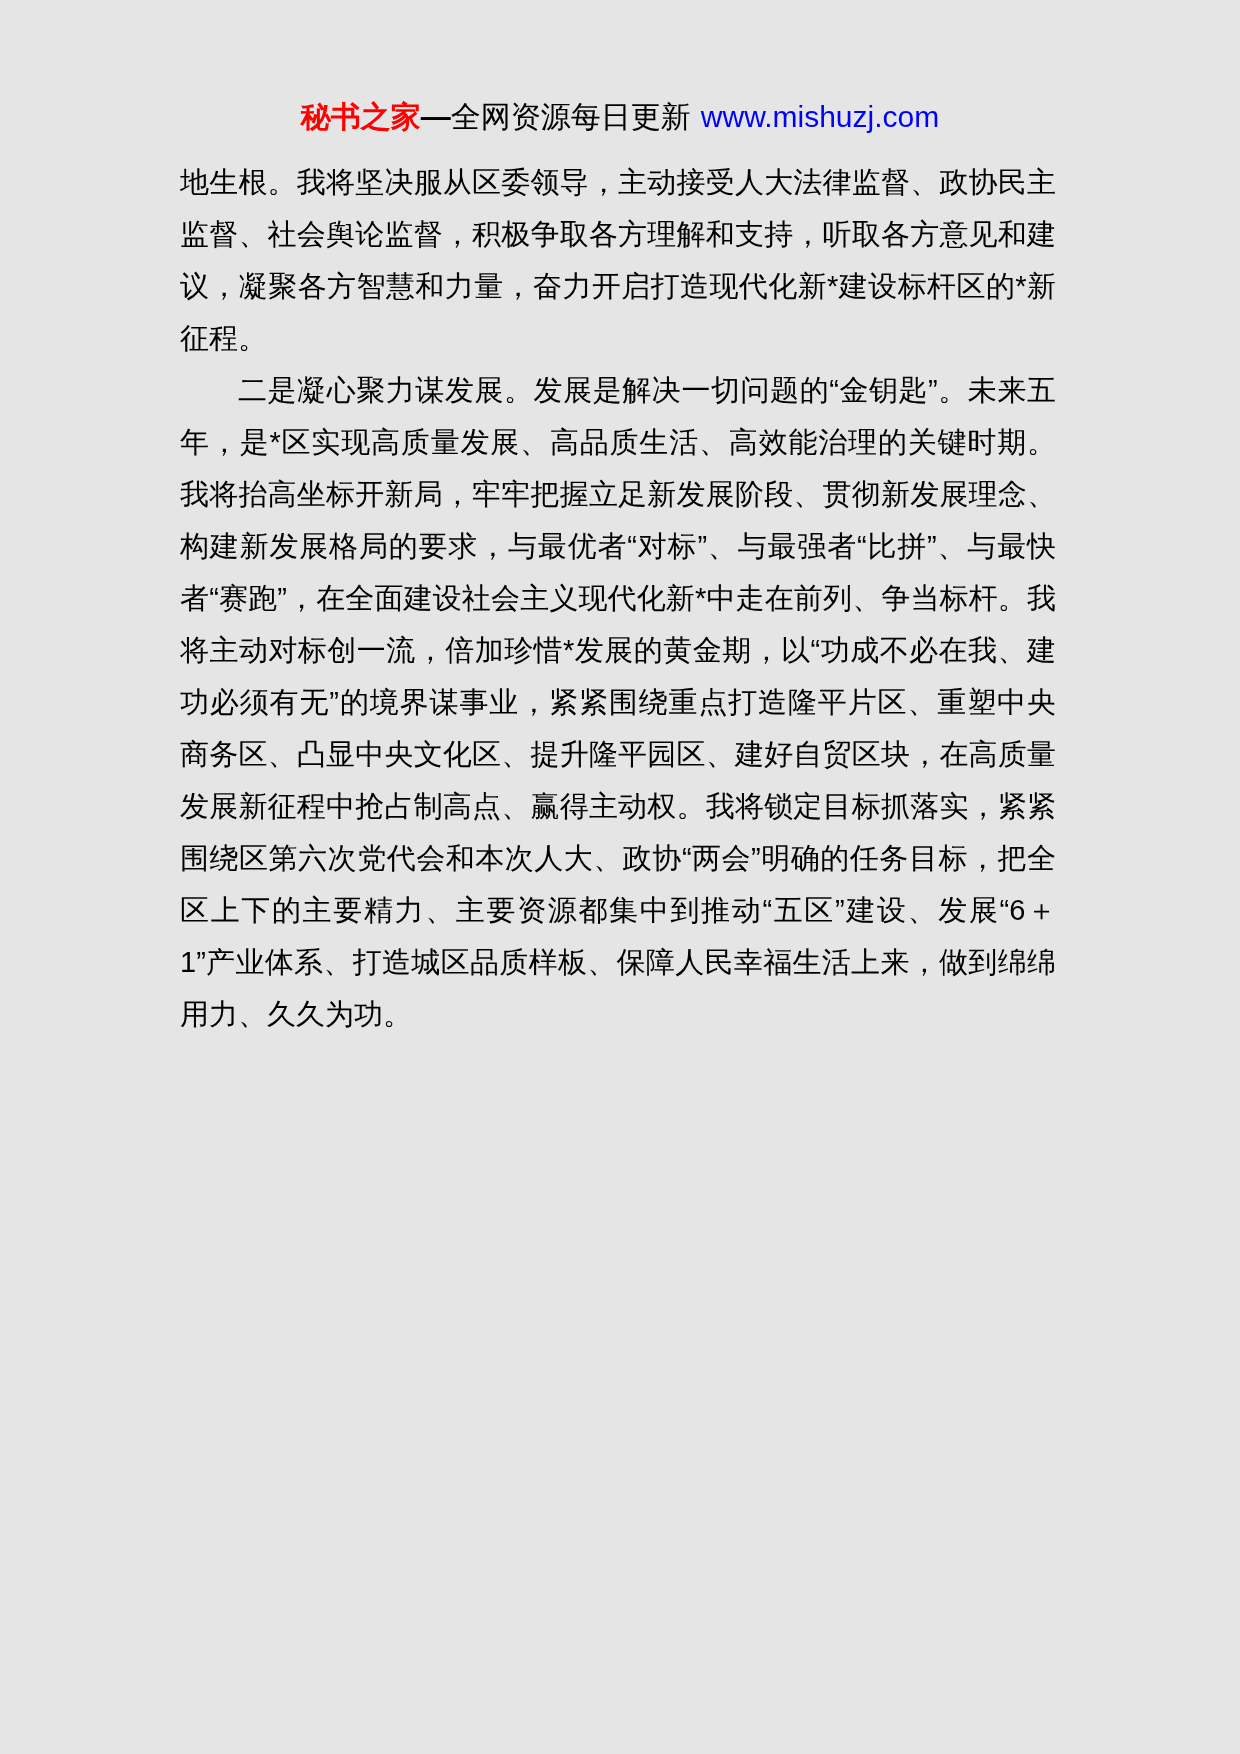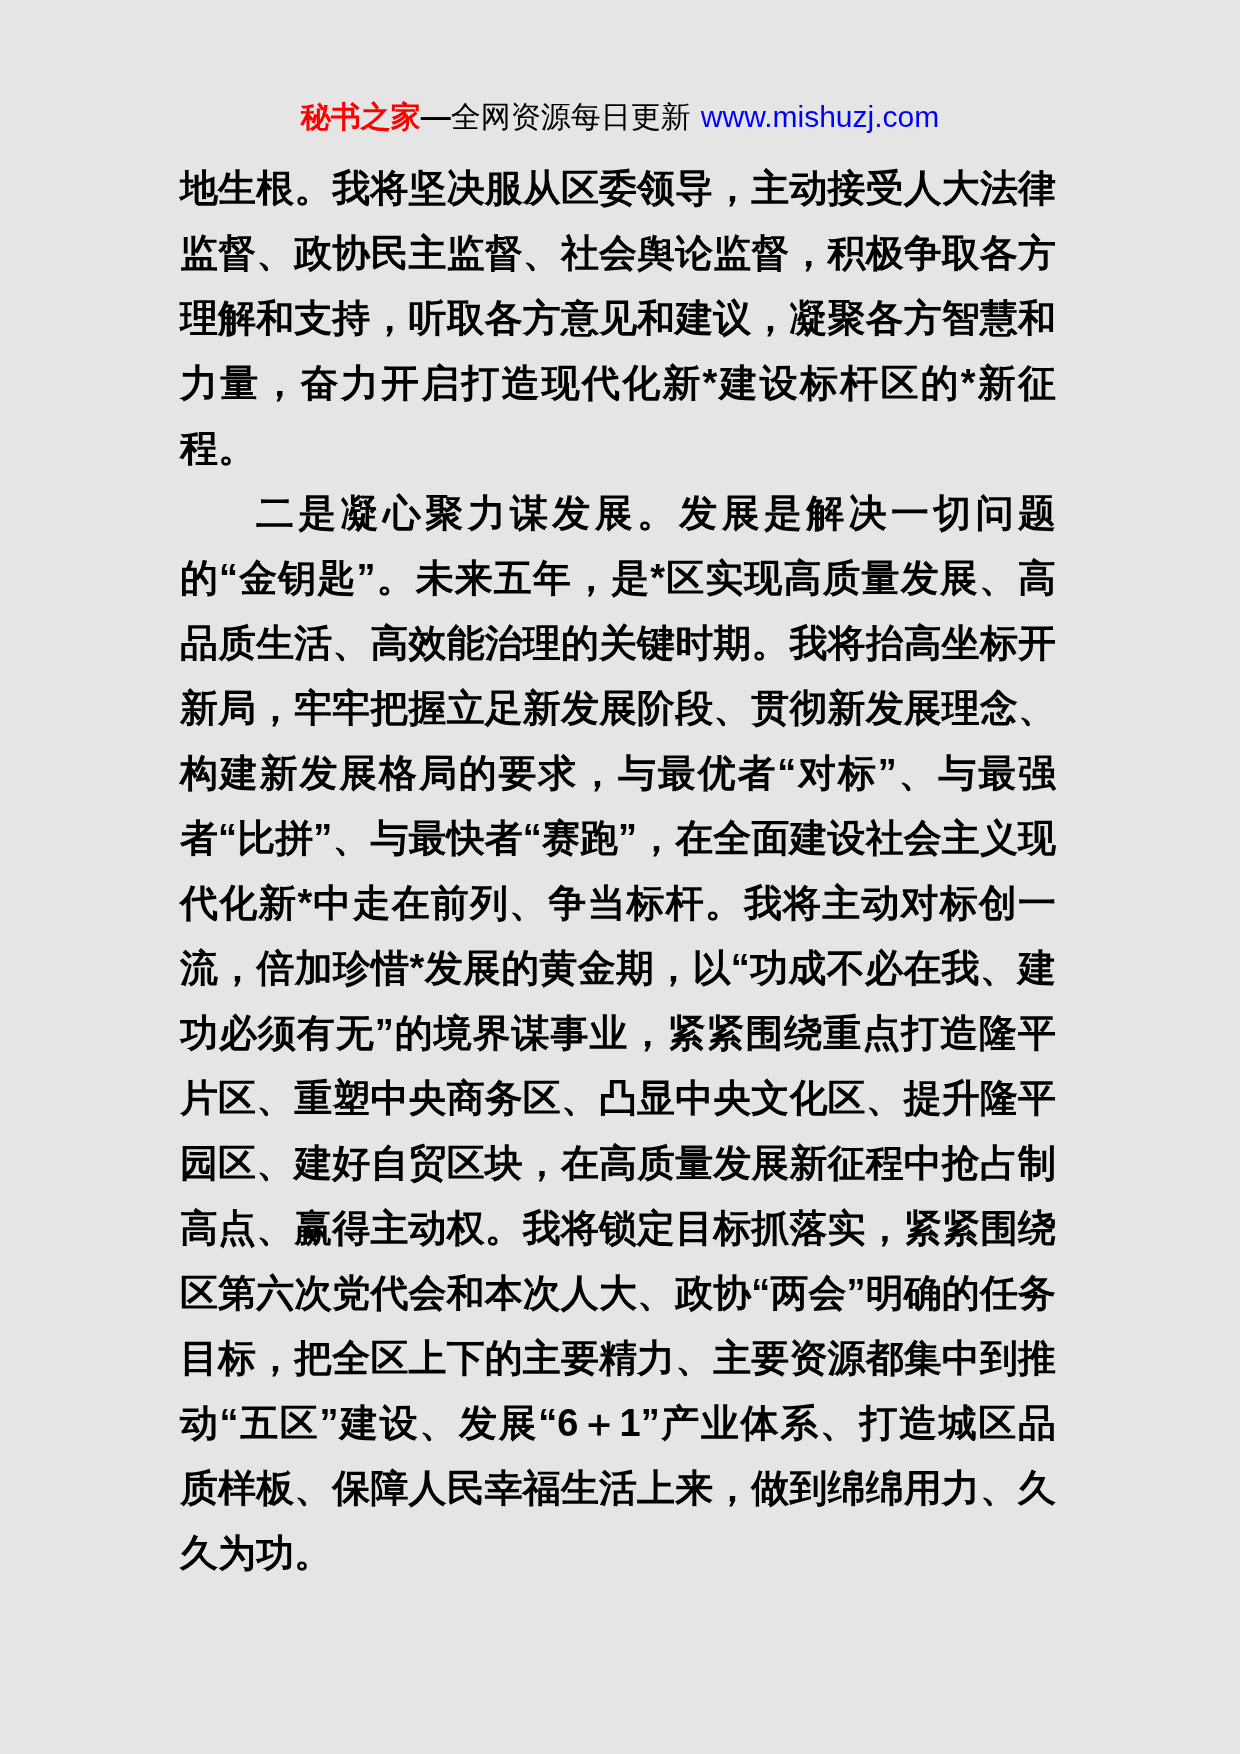--- a/index.html
+++ b/index.html
@@ -39,26 +39,25 @@
     color: #0000fe;
     margin-left: 10px;
   }
   .doc-body {
     margin-left: 180px;
     margin-top: 18px;
     width: 876px;
   }
   .doc-body p {
     margin: 0;
-    font-size: 38px;
-    line-height: 65px;
+    font-size: 29px;
+    line-height: 52px;
     text-align: justify;
     word-break: break-all;
     color: #000000;
-    font-weight: bold;
   }
   .doc-body p.indent {
     text-indent: 2em;
   }
 </style>
 </head>
 <body>
 
 <div class="page">
 

